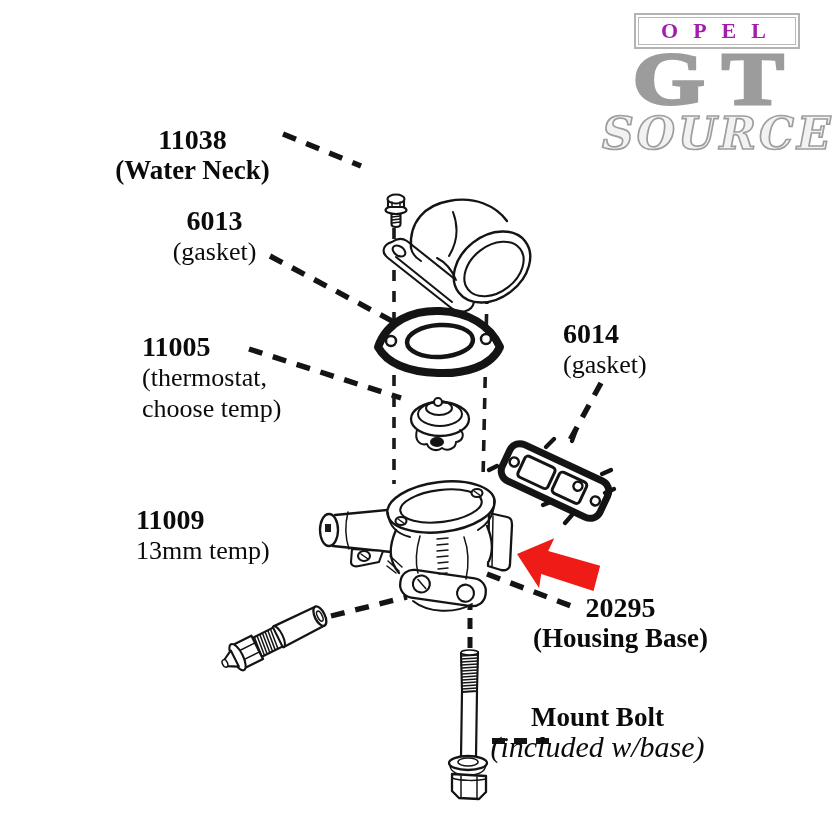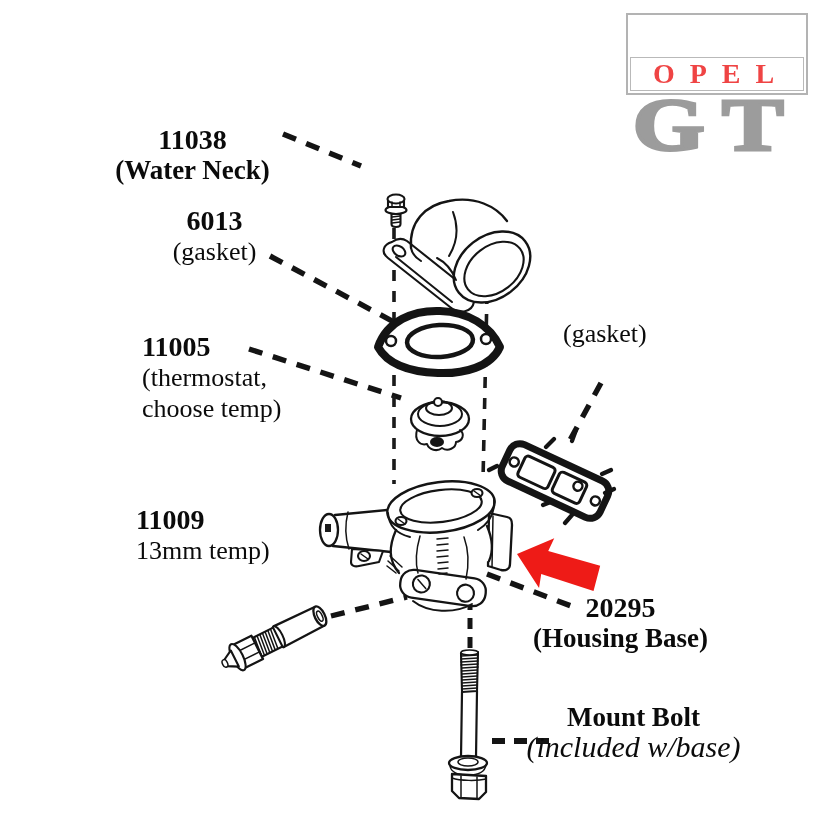--- a/index.html
+++ b/index.html
@@ -27,22 +27,22 @@
   .nm-bold  { font-weight:bold; font-size:27px; }
   .nm       { font-weight:normal; font-size:26px; }
   .nm-it    { font-style:italic; font-size:30px; line-height:29px; }
   .tight    { line-height:29px; }
 
   
   .logo { position:absolute; top:13px; right:8px; width:230px; text-align:center; user-select:none; }
   .opel-box { display:inline-block; border:2px solid #b3b3b3; padding:2px; background:#fff; }
   .opel-inner {
     display:inline-block; border:1.5px solid #b9b9b9; padding:0px 14px;
-    font-weight:bold; font-size:28px; letter-spacing:15px; color:#ef4444;
-    font-family:"Liberation Serif",serif; text-indent:8px;margin-top:40px;
+    font-weight:bold; font-size:22px; letter-spacing:15px; color:#a21caf;
+    font-family:"Liberation Serif",serif; text-indent:8px;
   }
   .gt {
     margin-top:1px; font-weight:bold; font-size:74px; line-height:58px;
     color:#9c9c9c; letter-spacing:14px; font-family:"Liberation Serif",serif;
     -webkit-text-stroke:3px #9c9c9c; transform:scaleX(1.25); transform-origin:center;
   }
   .source {
     margin-top:6px; font-style:italic; font-weight:bold; font-size:44px; line-height:40px;
     color:#f2f2f2; letter-spacing:3px; font-family:"DejaVu Serif","Liberation Serif",serif;
     -webkit-text-stroke:1.7px #9e9e9e;
@@ -187,50 +187,52 @@
     </g>
 
     <polygon points="0,0 31,-26 29,-12 83,-13 84,13 29,12 31,26" transform="translate(517 554) rotate(17)" fill="#ee1b17"></polygon>
   </svg>
 
   <div class="logo">
     <div class="opel-box">
       <span class="opel-inner">OPEL</span>
     </div>
     <div class="gt">GT</div>
+    <div class="source">SOURCE</div>
   </div>
 
   <div class="lbl center" style="left:105px; top:124px; width:175px;">
     <div class="num">11038</div>
     <div class="nm-bold">(Water Neck)</div>
   </div>
 
   <div class="lbl center" style="left:152px; top:205px; width:125px;">
     <div class="num">6013</div>
     <div class="nm">(gasket)</div>
   </div>
 
   <div class="lbl" style="left:142px; top:331px; width:180px;">
     <div class="num">11005</div>
     <div class="nm">(thermostat,</div>
     <div class="nm">choose temp)</div>
   </div>
 
   <div class="lbl" style="left:563px; top:318px; width:120px;">
+    <div class="num">6014</div>
     <div class="nm">(gasket)</div>
   </div>
 
   <div class="lbl" style="left:136px; top:504px; width:180px;">
     <div class="num">11009</div>
     <div class="nm">13mm temp)</div>
   </div>
 
   <div class="lbl center" style="left:518px; top:592px; width:205px;">
     <div class="num">20295</div>
     <div class="nm-bold">(Housing Base)</div>
   </div>
 
-  <div class="lbl center tight" style="left:526px; top:703px; width:215px;text-align:center;">
+  <div class="lbl center tight" style="left:490px; top:703px; width:215px;text-align:center;">
     <div class="nm-bold tight">Mount Bolt</div>
     <div class="nm-it">(included w/base)</div>
   </div>
 
 </div>
 
 </body></html>

